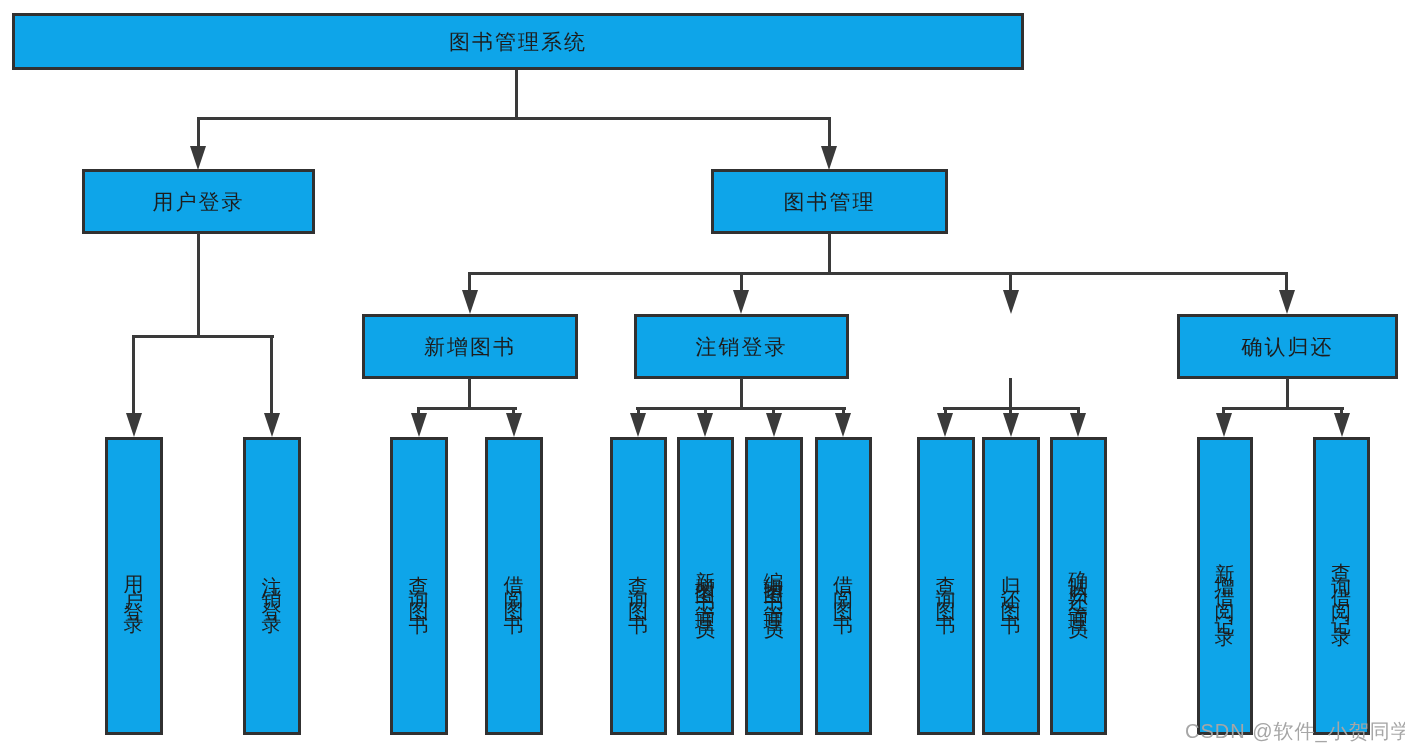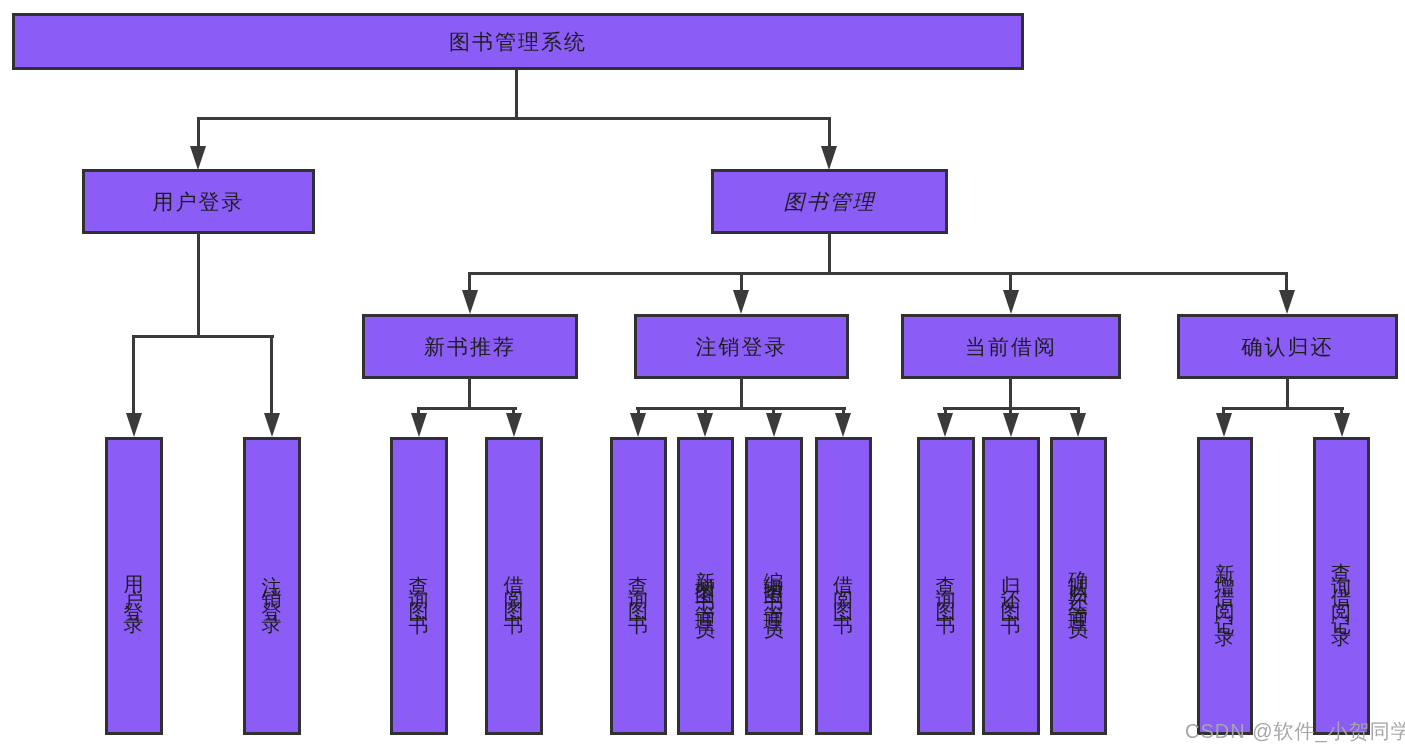--- a/index.html
+++ b/index.html
@@ -2,21 +2,21 @@
 <html><head>
 <meta charset="utf-8">
 <style>
   html,body { margin:0; padding:0; background:#ffffff; }
   #canvas {
     position:relative; width:1405px; height:747px; background:#ffffff;
     font-family:"Liberation Sans","DejaVu Sans",sans-serif; color:#1d1d1d;
     overflow:hidden;
   }
   .box {
-    position:absolute; box-sizing:border-box; background:#8b5cf6;
+    position:absolute; box-sizing:border-box; background:#0ea5e9;
     border:3px solid #313131; display:flex; align-items:center; justify-content:center;
   }
   .hlabel { font-size:21px; letter-spacing:2px; white-space:nowrap; }
   .leaf .vtext {
     writing-mode:vertical-rl; text-orientation:mixed;
     font-size:20px; letter-spacing:13px; line-height:1;
   }
   .leaf .vtext.tight { letter-spacing:7px; }
   .vl { position:absolute; width:3px; background:#3a3a3a; }
   .hl { position:absolute; height:3px; background:#3a3a3a; }
@@ -36,35 +36,32 @@
 <div id="canvas">
 
   <div class="box" style="left:12px; top:13px; width:1012px; height:57px;">
     <span class="hlabel">图书管理系统</span>
   </div>
 
   <div class="box" style="left:82px; top:169px; width:233px; height:65px;">
     <span class="hlabel">用户登录</span>
   </div>
 
-  <div class="box" style="left:711px; top:169px; width:237px; height:65px;font-style:italic;">
+  <div class="box" style="left:711px; top:169px; width:237px; height:65px;">
     <span class="hlabel">图书管理</span>
   </div>
 
   <div class="box" style="left:362px; top:314px; width:216px; height:65px;">
-    <span class="hlabel">新书推荐</span>
+    <span class="hlabel">新增图书</span>
   </div>
 
   <div class="box" style="left:634px; top:314px; width:215px; height:65px;">
     <span class="hlabel">注销登录</span>
   </div>
 
-  <div class="box" style="left:901px; top:314px; width:220px; height:65px;">
-    <span class="hlabel">当前借阅</span>
-  </div>
 
   <div class="box" style="left:1177px; top:314px; width:221px; height:65px;">
     <span class="hlabel">确认归还</span>
   </div>
 
   <div class="box leaf" style="left:105px; top:437px; width:58px; height:298px;">
     <span class="vtext">用户登录</span>
   </div>
 
   <div class="box leaf" style="left:243px; top:437px; width:58px; height:298px;">

